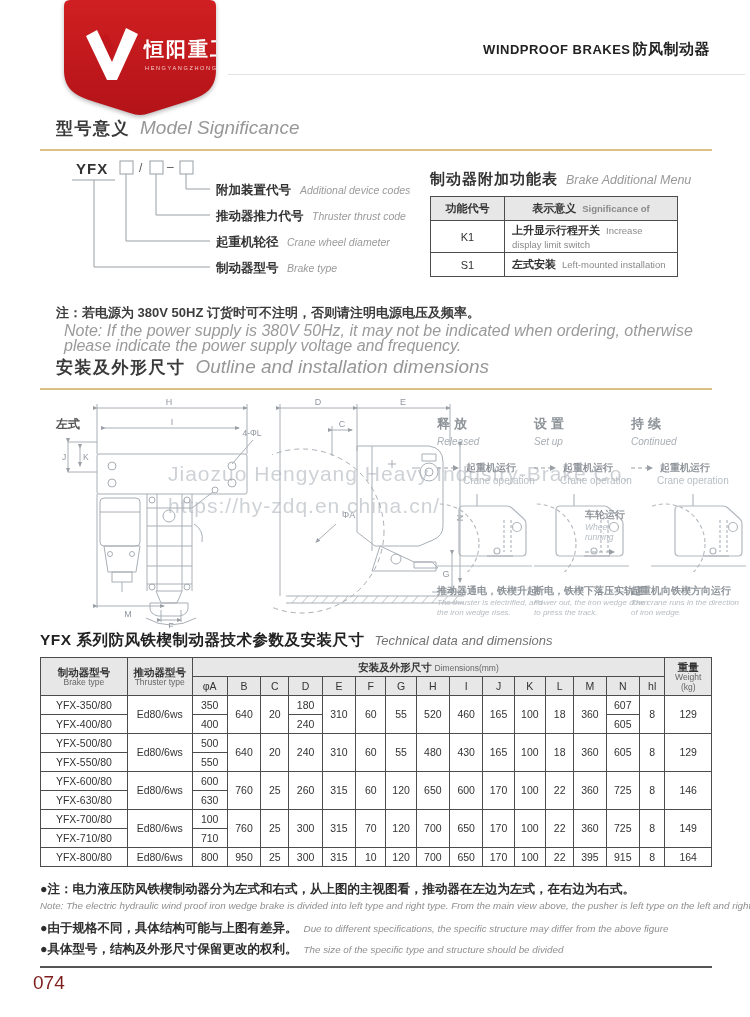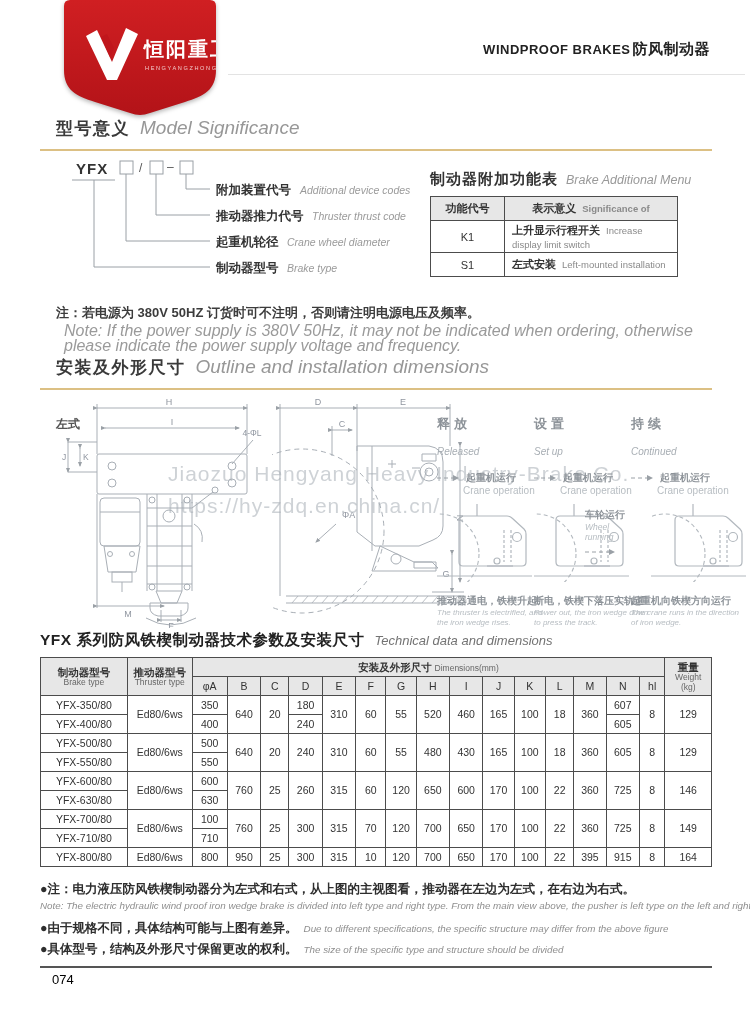--- a/index.html
+++ b/index.html
@@ -35,21 +35,21 @@
 
   
   .pnote-cn{position:absolute;left:56px;top:304px;font-size:13px;font-weight:bold;color:#3c3c3c}
   .pnote-en{position:absolute;left:64px;font-size:16px;font-style:italic;color:#9a9a9a;line-height:14px}
 
   
   .draw{position:absolute}
   .wm{position:absolute;color:rgba(165,173,181,.55);font-size:21px;letter-spacing:1px;white-space:nowrap}
   .state{position:absolute;top:415px;width:100px}
   .st-cn{font-size:13px;font-weight:bold;color:#8d9399;letter-spacing:4px}
-  .st-en{font-size:10px;font-style:italic;color:#a8aeb4;margin-top:13px}
+  .st-en{font-size:10px;font-style:italic;color:#a8aeb4;margin-top:3px}
   .st-run{margin-top:14px;display:flex;align-items:center;gap:7px}
   .st-run .t{font-size:10px;font-weight:bold;color:#8d9399;white-space:nowrap}
   .st-run-en{font-size:10px;color:#b7bdc2;margin-left:26px}
   .st-draw{margin-top:6px}
   .st-cap-cn{font-size:10px;font-weight:bold;color:#8d9399;margin-top:8px;white-space:nowrap}
   .st-cap-en{font-size:8px;font-style:italic;color:#b7bdc2;line-height:10px;white-space:nowrap}
   .wheel-lbl{position:absolute;left:585px;top:508px;width:48px}
   .wheel-lbl .t{font-size:10px;font-weight:bold;color:#8d9399}
   .wheel-lbl .e{font-size:8.5px;font-style:italic;color:#b7bdc2;line-height:10px}
 
@@ -66,21 +66,21 @@
   .tech-tbl .dimhdr .hcn,.tech-tbl .dimhdr .hen{display:inline}
   .tech-tbl .colh{font-size:10.5px;color:#333}
 
   
   .bn{position:absolute;left:40px;white-space:nowrap}
   .bn .cnb{font-size:12.5px;font-weight:bold;color:#2e2e2e}
   .bn .eni{font-size:9.8px;font-style:italic;color:#8f8f8f;margin-left:6px}
   .bn-en{position:absolute;left:40px;font-size:9.8px;font-style:italic;color:#8f8f8f;white-space:nowrap}
 
   .foot-rule{position:absolute;left:40px;top:966px;width:672px;height:2px;background:#555}
-  .page-num{position:absolute;left:52px;top:972px;font-size:13px;color:#000000}
+  .page-num{position:absolute;left:33px;top:972px;font-size:19px;color:#7f1d1d}
 
   svg text{font-family:"Liberation Sans",sans-serif}
 </style>
 </head>
 <body>
 
 <div class="page">
 
   <svg width="0" height="0" style="position:absolute" aria-hidden="true">
     <defs>

